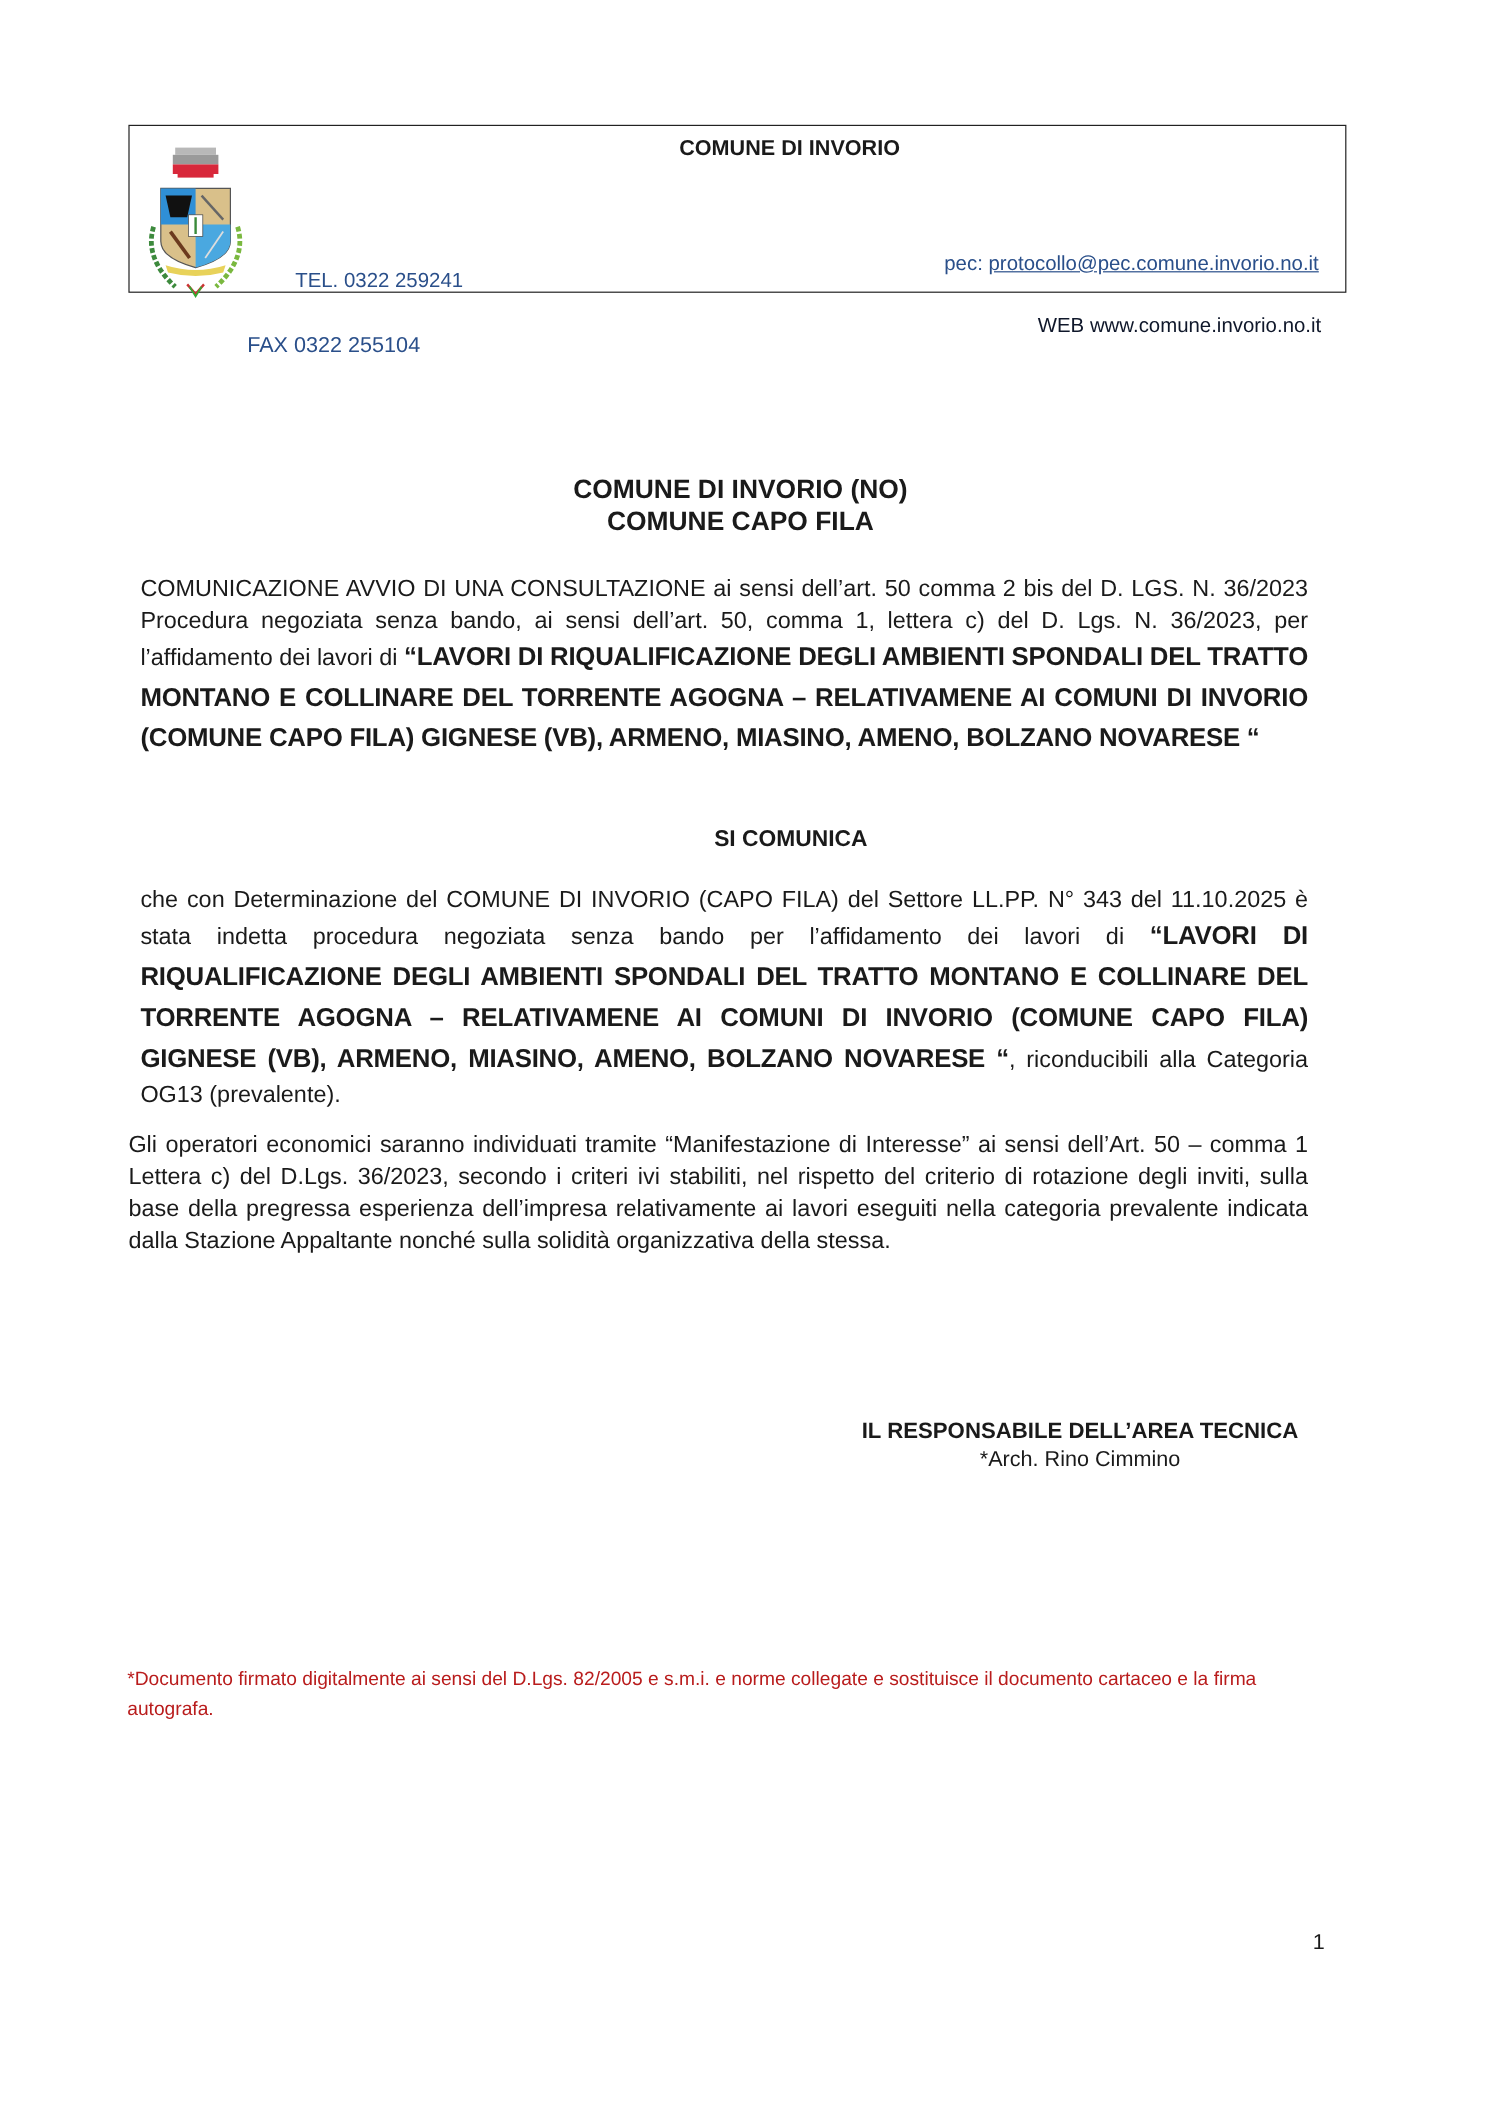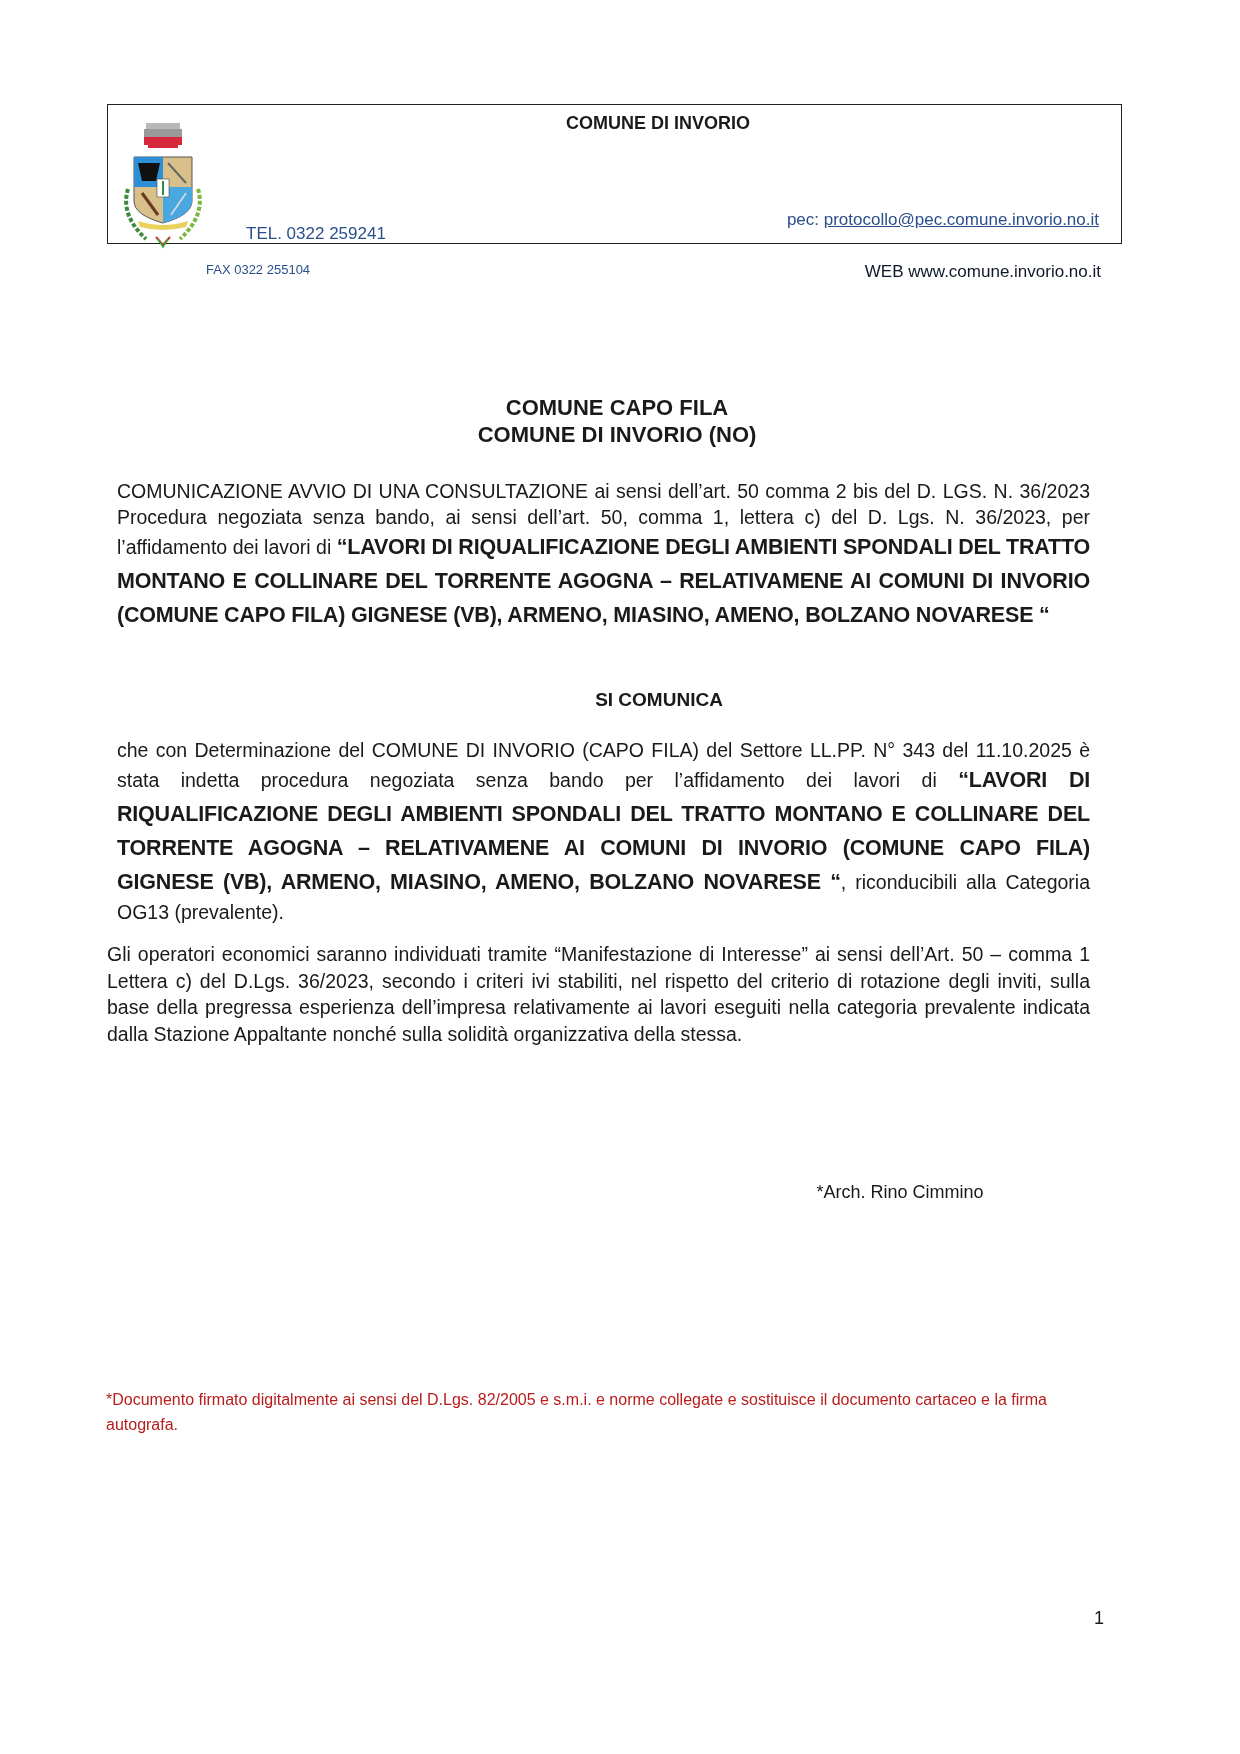--- a/index.html
+++ b/index.html
@@ -7,21 +7,21 @@
          font-family: "Liberation Sans", sans-serif; color: #1a1a1a; }
 
   .letterhead { position: absolute; left: 107px; top: 104px; width: 1015px; height: 140px;
                 border: 1.5px solid #222; box-sizing: border-box; }
   .crest { position: absolute; left: 8px; top: 14px; width: 92px; height: 130px; }
   .lh-center { position: absolute; left: 200px; width: 700px; top: 6px; text-align: center;
                font-size: 18px; line-height: 24px; color: #1a1a1a; }
   .lh-center .org { font-weight: bold; }
   .blue { color: #2a4f8a; }
   .lh-tel { position: absolute; left: 98px; top: 119px; font-size: 17px; color: #2a4f8a; margin-left: 40px; }
-  .lh-fax { position: absolute; left: 98px; top: 157px; font-size: 13px; color: #2a4f8a; }
+  .lh-fax { position: absolute; left: 98px; top: 172px; font-size: 18px; color: #2a4f8a; }
   .lh-pec { position: absolute; right: 22px; top: 105px; font-size: 17px; color: #2a4f8a; }
   .lh-pec a { color: #2a4f8a; text-decoration: underline; }
   .lh-web { position: absolute; right: 20px; top: 157px; font-size: 17px; color: #0f172a; }
 
   .title { position: absolute; left: 0; width: 1234px; top: 394px; text-align: center;
            font-weight: bold; font-size: 22px; line-height: 27px; }
 
   .para { position: absolute; text-align: justify; font-size: 19.5px; line-height: 26px; }
   .para .proj { font-weight: bold; font-size: 21.5px; line-height: 34px; letter-spacing: -0.2px; }
   .p1 { left: 117px; width: 973px; top: 478px; }
@@ -74,31 +74,32 @@
   <div class="lh-tel">TEL. 0322 259241</div>
   <div class="lh-fax">FAX 0322 255104</div>
   <div class="lh-pec">
     <span>pec:</span>
     <a>protocollo@pec.comune.invorio.no.it</a>
   </div>
   <div class="lh-web">WEB www.comune.invorio.no.it</div>
 </div>
 
 <div class="title">
+  <div>COMUNE DI INVORIO (NO)</div>
   <div>COMUNE CAPO FILA</div>
-  <div>COMUNE DI INVORIO (NO)</div>
 </div>
 
 <div class="para p1"><span>COMUNICAZIONE AVVIO DI UNA CONSULTAZIONE ai sensi dell’art. 50 comma 2 bis del D. LGS. N. 36/2023 Procedura negoziata senza bando, ai sensi dell’art. 50, comma 1, lettera c) del D. Lgs. N. 36/2023, per l’affidamento dei lavori di </span><span class="proj">“LAVORI DI RIQUALIFICAZIONE DEGLI AMBIENTI SPONDALI DEL TRATTO MONTANO E COLLINARE DEL TORRENTE AGOGNA – RELATIVAMENE AI COMUNI DI INVORIO (COMUNE CAPO FILA) GIGNESE (VB), ARMENO, MIASINO, AMENO, BOLZANO NOVARESE “</span></div>
 
 <div class="subhead">SI COMUNICA</div>
 
 <div class="para p2"><span>che con Determinazione del COMUNE DI INVORIO (CAPO FILA) del Settore LL.PP. N° 343 del 11.10.2025 è stata indetta procedura negoziata senza bando per l’affidamento dei lavori di </span><span class="proj">“LAVORI DI RIQUALIFICAZIONE DEGLI AMBIENTI SPONDALI DEL TRATTO MONTANO E COLLINARE DEL TORRENTE AGOGNA – RELATIVAMENE AI COMUNI DI INVORIO (COMUNE CAPO FILA) GIGNESE (VB), ARMENO, MIASINO, AMENO, BOLZANO NOVARESE “</span><span>, riconducibili alla Categoria OG13 (prevalente).</span></div>
 
 <div class="para p3">Gli operatori economici saranno individuati tramite “Manifestazione di Interesse” ai sensi dell’Art. 50 – comma 1 Lettera c) del D.Lgs. 36/2023, secondo i criteri ivi stabiliti, nel rispetto del criterio di rotazione degli inviti, sulla base della pregressa esperienza dell’impresa relativamente ai lavori eseguiti nella categoria prevalente indicata dalla Stazione Appaltante nonché sulla solidità organizzativa della stessa.</div>
 
 <div class="sign">
+  <div class="role">IL RESPONSABILE DELL’AREA TECNICA</div>
   <div class="name">*Arch. Rino Cimmino</div>
 </div>
 
 <div class="footnote">*Documento firmato digitalmente ai sensi del D.Lgs. 82/2005 e s.m.i. e norme collegate e sostituisce il documento cartaceo e la firma autografa.</div>
 
 <div class="pagenum">1</div>
 
 </body></html>

